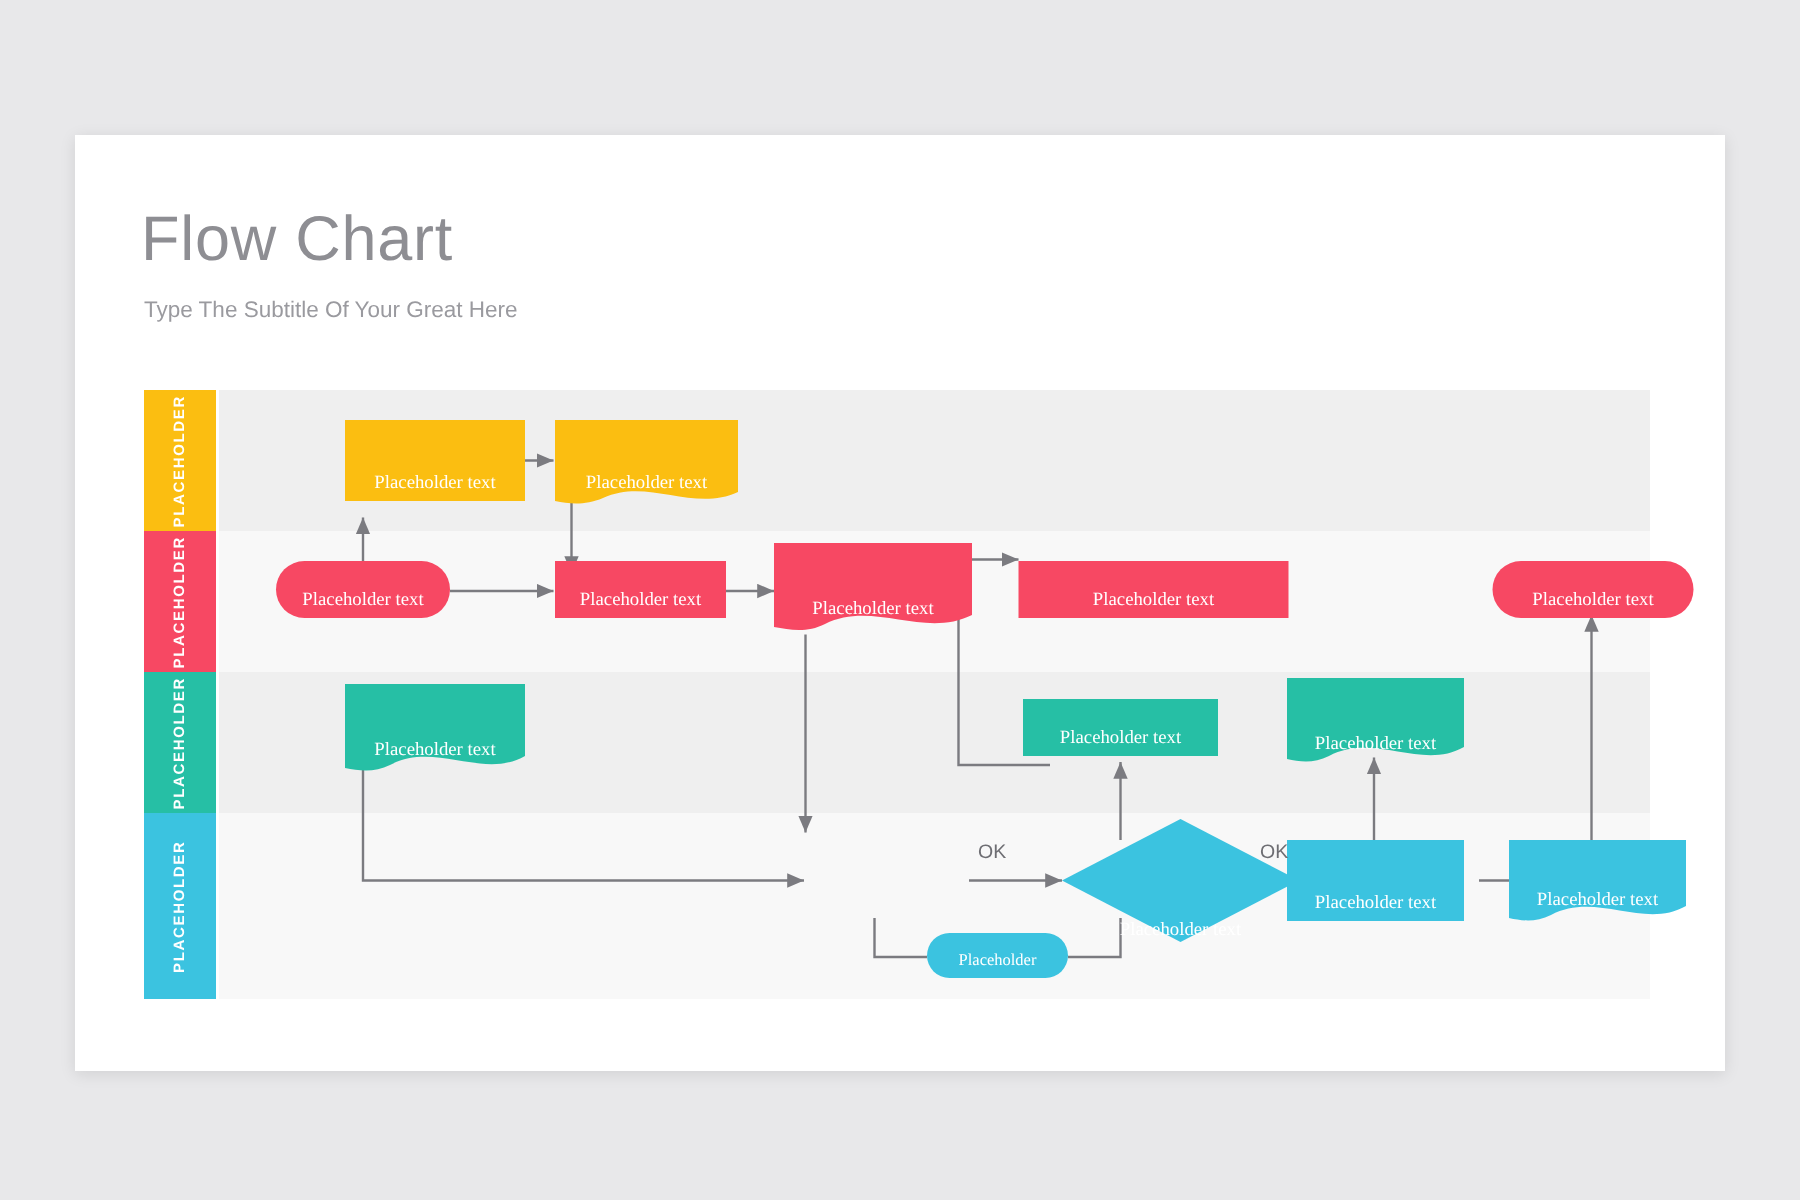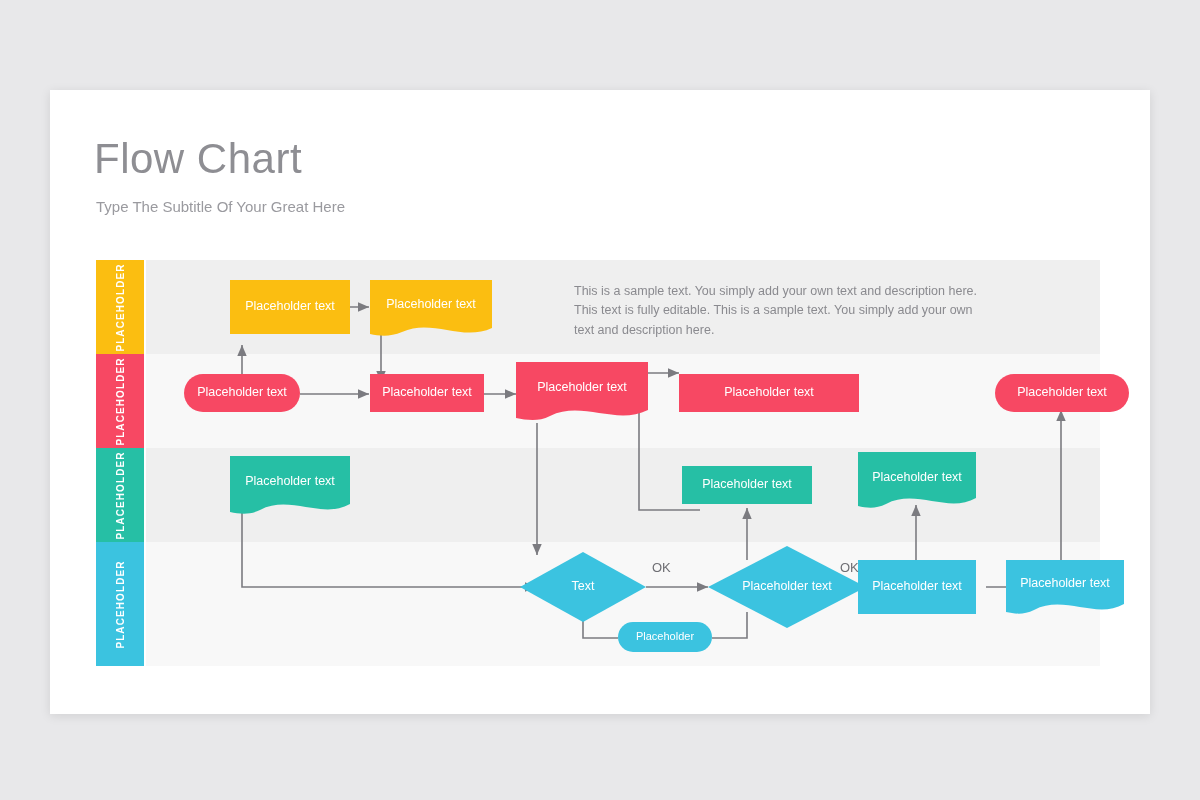--- a/index.html
+++ b/index.html
@@ -40,25 +40,26 @@
   .band-tab span {
     transform: rotate(-90deg);
     white-space: nowrap;
     color: #ffffff; font-size: 10px; font-weight: 700;
     letter-spacing: 1.1px;
   }
 
   
   .node {
     position: absolute;
-    display: flex; align-items: center; justify-content: center;
+    display: flex; align-items: flex-end; justify-content: center;
     text-align: center;
     color: #ffffff; font-size: 12.5px; line-height: 1.25;
     padding: 4px 8px;
     z-index: 4;
+    font-family: Liberation Serif, serif;
   }
   .rect { }
   .pill { border-radius: 999px; }
   .doc { background: transparent !important; padding: 0; }
   .doc > .doc-label {
     position: relative; z-index: 2;
     width: 100%; padding: 0 8px;
     margin-bottom: 10px;
   }
   .doc > svg { position: absolute; left: 0; top: 0; width: 100%; height: 100%; z-index: 1; }
@@ -151,21 +152,20 @@
 
         <path d="M965,300 L965,150"></path>
       </g>
       <g stroke="#7b7b80" stroke-width="1.6" fill="none">
 
         <path d="M487,352 L487,378 L522,378"></path>
         <path d="M616,378 L651,378 L651,352"></path>
       </g>
     </svg>
 
-    <div id="body-text">This is a sample text. You simply add your own text and description here. This text is fully editable. This is a sample text. You simply add your own text and description here.</div>
 
     <div class="node rect" style="left:134px; top:20px; width:120px; height:54px; background:#FBBE11;">
       <span>Placeholder text</span>
     </div>
     <div class="node doc" style="left:274px; top:20px; width:122px; height:60px;">
       <svg viewBox="0 0 122 60" preserveAspectRatio="none">
         <path d="M0,0 H122 V48 C92,62 62,38 32,52 C20,57 10,56 0,54 Z" fill="#FBBE11"></path>
       </svg>
       <span class="doc-label">Placeholder text</span>
     </div>
@@ -198,26 +198,20 @@
     <div class="node rect" style="left:586px; top:206px; width:130px; height:38px; background:#26BFA5;">
       <span>Placeholder text</span>
     </div>
     <div class="node doc" style="left:762px; top:192px; width:118px; height:62px;">
       <svg viewBox="0 0 118 62" preserveAspectRatio="none">
         <path d="M0,0 H118 V46 C90,62 58,36 28,52 C18,57 9,56 0,54 Z" fill="#26BFA5"></path>
       </svg>
       <span class="doc-label">Placeholder text</span>
     </div>
 
-    <div class="node diamond" style="left:424px; top:292px; width:126px; height:70px;">
-      <svg viewBox="0 0 126 70" preserveAspectRatio="none">
-        <path d="M63,0 L126,35 L63,70 L0,35 Z" fill="#3BC3E0"></path>
-      </svg>
-      <span class="dia-label">Text</span>
-    </div>
     <div class="node diamond" style="left:612px; top:286px; width:158px; height:82px;">
       <svg viewBox="0 0 158 82" preserveAspectRatio="none">
         <path d="M79,0 L158,41 L79,82 L0,41 Z" fill="#3BC3E0"></path>
       </svg>
       <span class="dia-label">Placeholder text</span>
     </div>
     <div class="node rect" style="left:762px; top:300px; width:118px; height:54px; background:#3BC3E0;">
       <span>Placeholder text</span>
     </div>
     <div class="node doc" style="left:910px; top:300px; width:118px; height:58px;">

